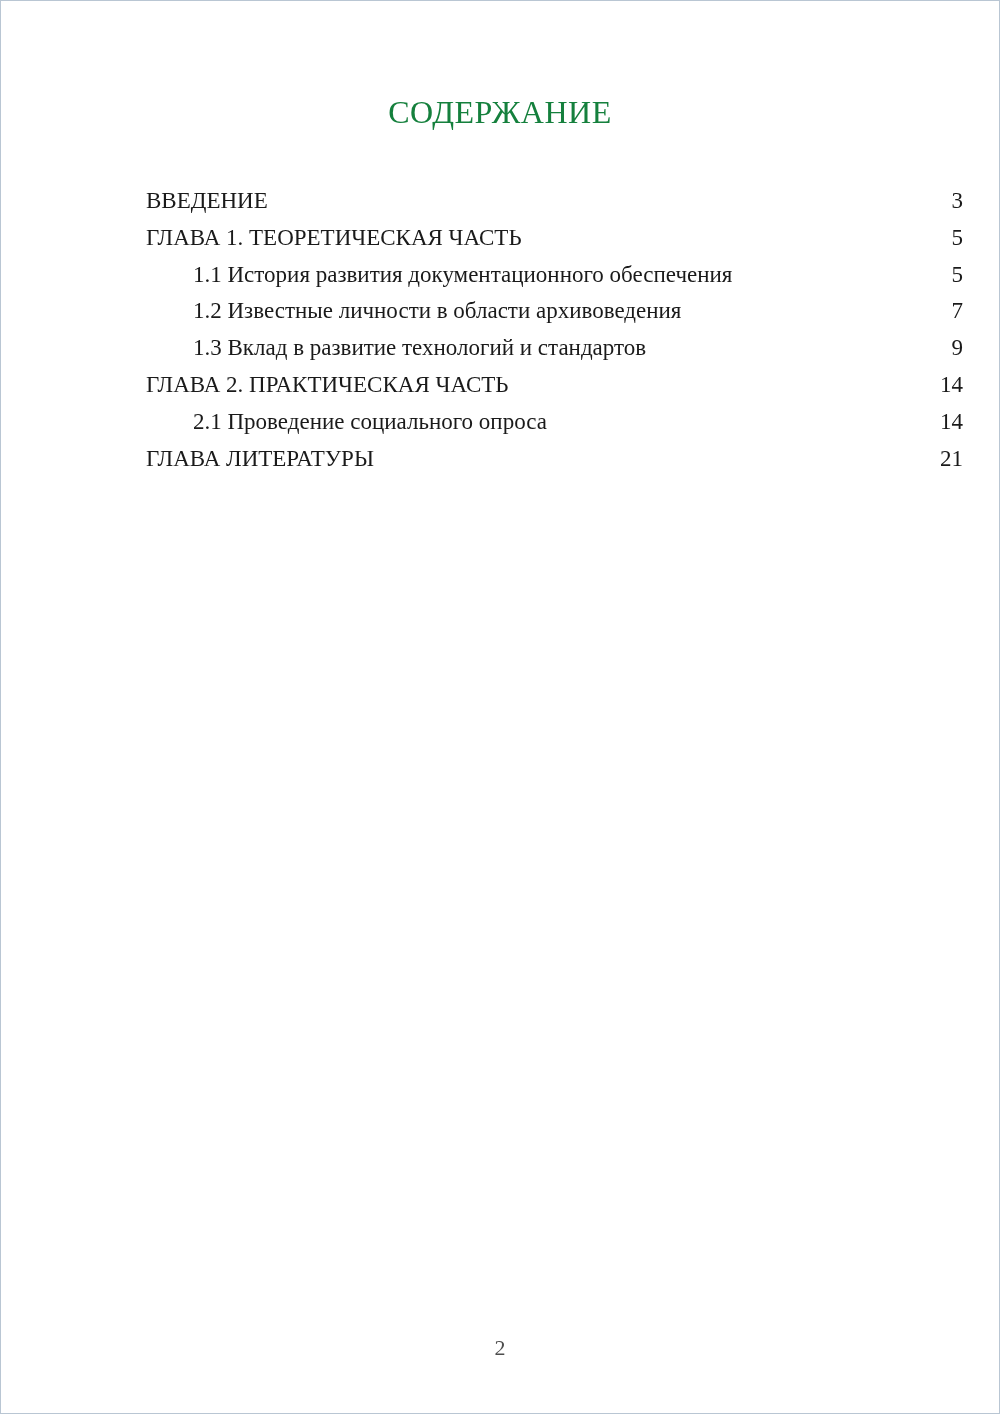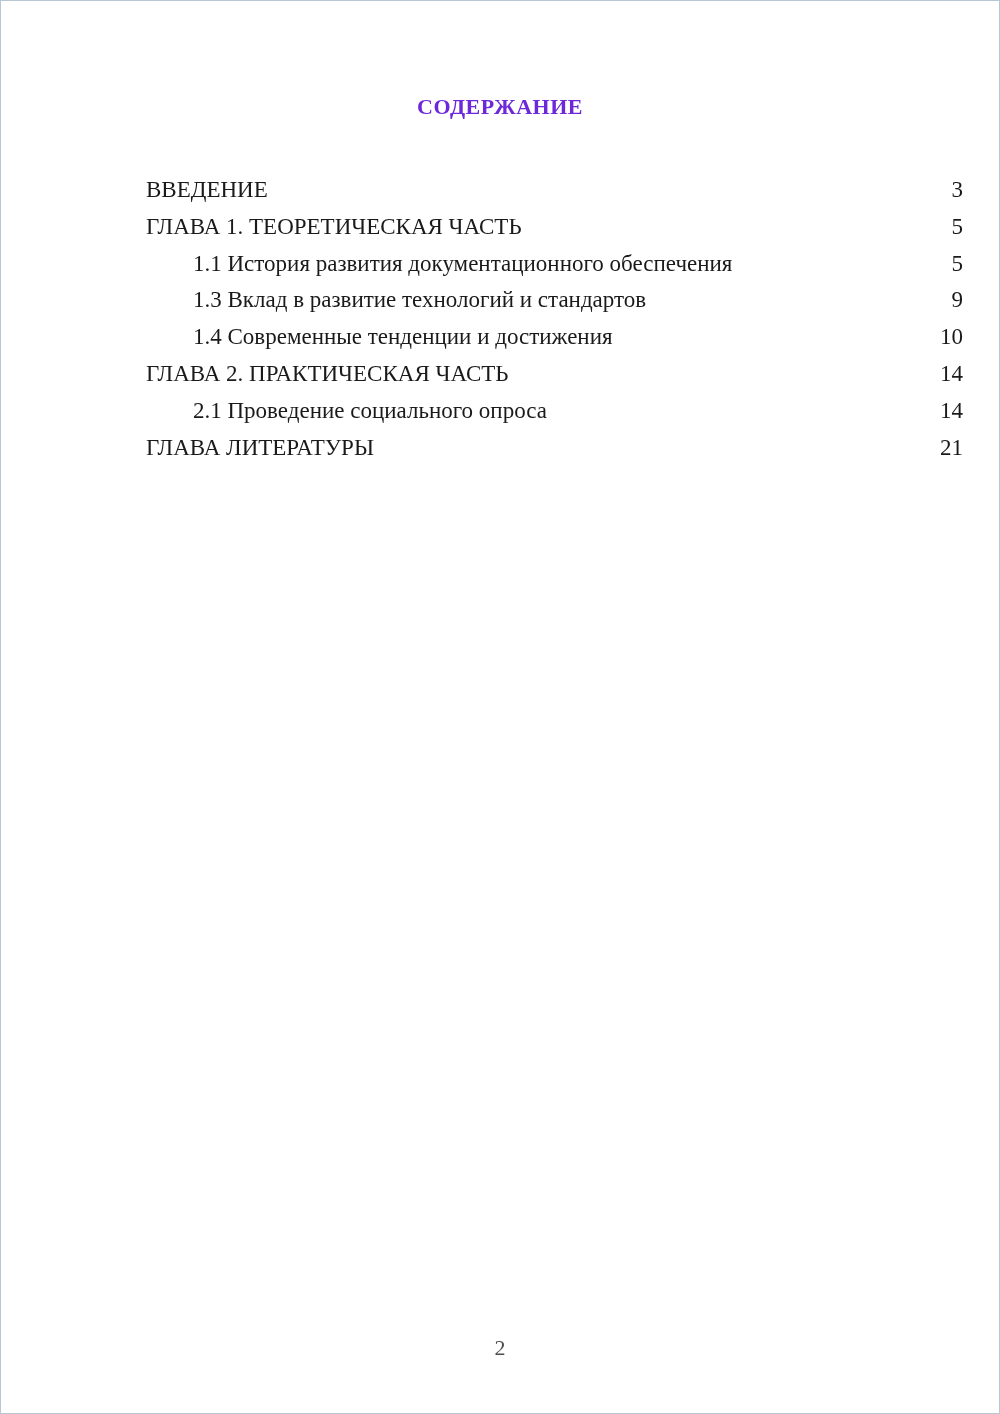--- a/index.html
+++ b/index.html
@@ -17,24 +17,24 @@
   .page {
     position: absolute;
     inset: 0;
     box-sizing: border-box;
     border: 1px solid #b9c6d3;
     background: #ffffff;
   }
   .doc-title {
     margin-top: 93px;
     text-align: center;
-    font-weight: bold;
-    font-size: 22px;
+    font-weight: normal;
+    font-size: 32px;
     letter-spacing: 0.5px;
-    color: #6d28d9;
+    color: #15803d;
   }
   .toc {
     margin-top: 52px;
     padding-left: 145px;
     padding-right: 36px;
   }
   .toc-row {
     display: flex;
     align-items: baseline;
     font-size: 23px;
@@ -80,30 +80,30 @@
     <div class="toc-row indent-0">
       <span class="toc-label">ГЛАВА 1. ТЕОРЕТИЧЕСКАЯ ЧАСТЬ</span>
       <span class="toc-page">5</span>
     </div>
 
     <div class="toc-row indent-1">
       <span class="toc-label">1.1 История развития документационного обеспечения</span>
       <span class="toc-page">5</span>
     </div>
 
+    <div class="toc-row indent-1">
+      <span class="toc-label">1.2 Известные личности в области архивоведения</span>
+      <span class="toc-page">7</span>
+    </div>
 
     <div class="toc-row indent-1">
       <span class="toc-label">1.3 Вклад в развитие технологий и стандартов</span>
       <span class="toc-page">9</span>
     </div>
 
-    <div class="toc-row indent-1">
-      <span class="toc-label">1.4 Современные тенденции и достижения</span>
-      <span class="toc-page">10</span>
-    </div>
 
     <div class="toc-row indent-0">
       <span class="toc-label">ГЛАВА 2. ПРАКТИЧЕСКАЯ ЧАСТЬ</span>
       <span class="toc-page">14</span>
     </div>
 
     <div class="toc-row indent-1">
       <span class="toc-label">2.1 Проведение социального опроса</span>
       <span class="toc-page">14</span>
     </div>

